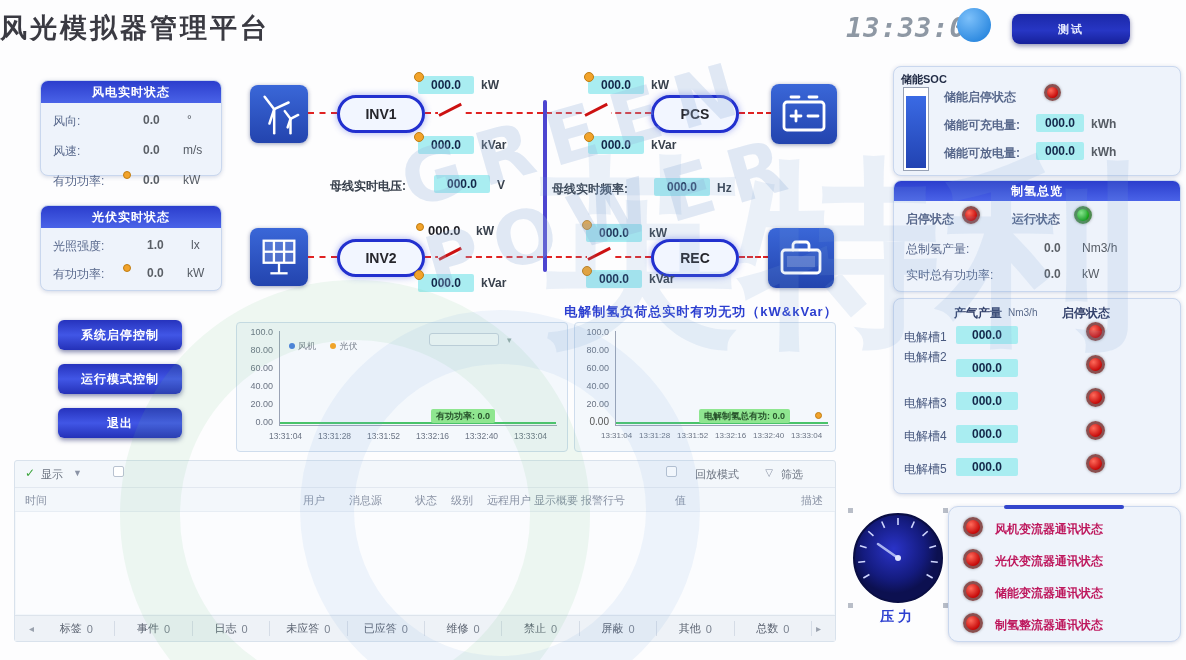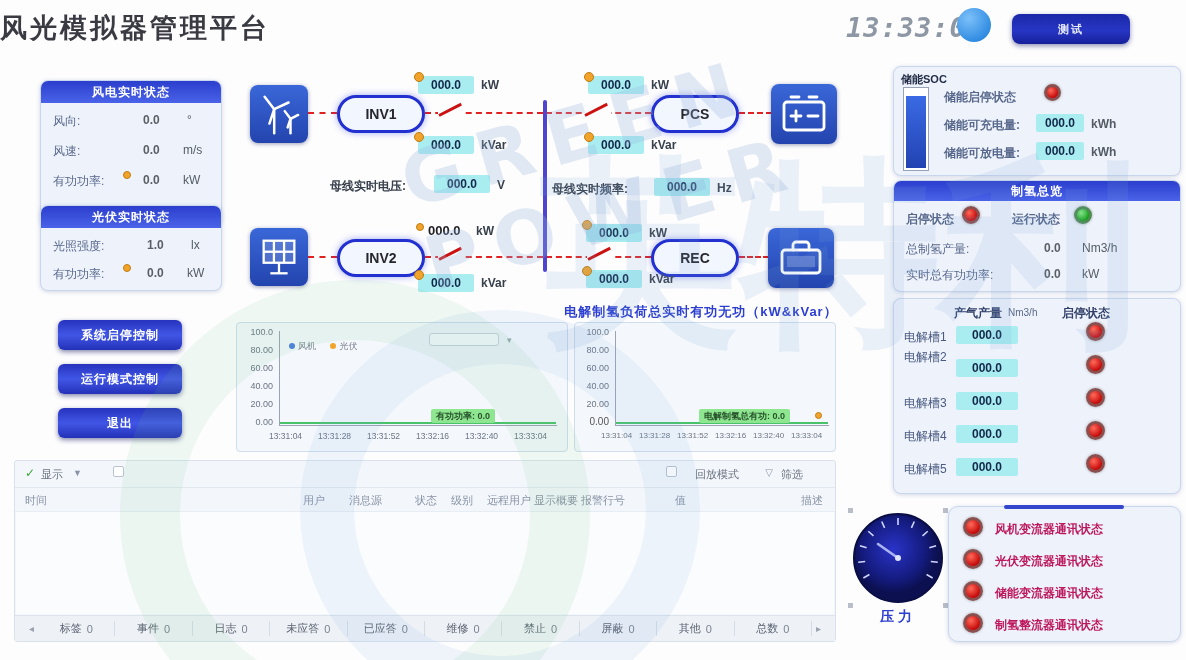--- a/index.html
+++ b/index.html
@@ -99,21 +99,21 @@
 </head>
 <body>
 
 <div id="app">
 
   <div class="abs page-title">风光模拟器管理平台</div>
   <div class="abs clock">13:33:04</div>
   <div class="abs avatar"></div>
   <button class="abs hdr-btn">测试</button>
 
-  <div class="abs panel" style="left:40px;top:80px;width:182px;height:147px;">
+  <div class="abs panel" style="left:40px;top:80px;width:182px;height:96px;">
     <div class="panel-hd">风电实时状态</div>
     <span class="abs lbl" style="left:12px;top:32px;">风向:</span>
     <span class="abs val" style="left:102px;top:32px;">0.0</span>
     <span class="abs unit" style="left:146px;top:32px;">°</span>
     <span class="abs lbl" style="left:12px;top:62px;">风速:</span>
     <span class="abs val" style="left:102px;top:62px;">0.0</span>
     <span class="abs unit" style="left:142px;top:62px;">m/s</span>
     <span class="abs lbl" style="left:12px;top:92px;">有功功率:</span>
     <span class="abs dot-org" style="left:82px;top:90px;"></span>
     <span class="abs val" style="left:102px;top:92px;">0.0</span>

